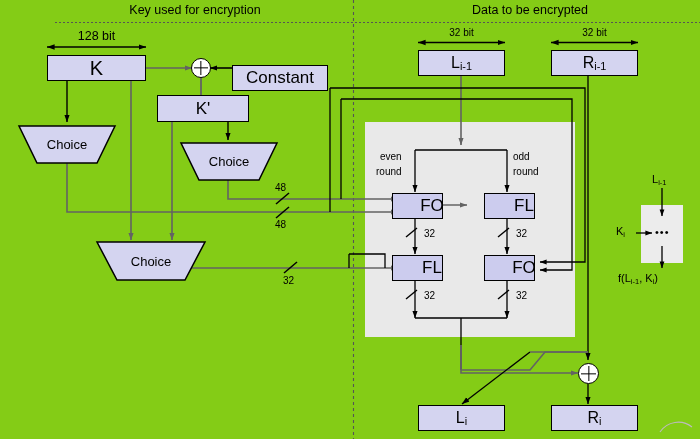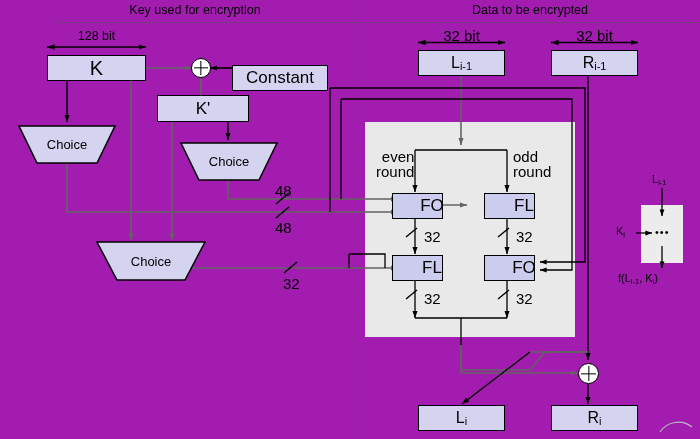--- a/index.html
+++ b/index.html
@@ -1,30 +1,30 @@
 <!DOCTYPE html>
 <html><head>
 <meta charset="utf-8">
 <style>
   html,body{margin:0;padding:0;background:#fff;}
   #root{
     position:relative;
     width:700px;height:439px;
-    background:#a21caf;
+    background:#84cc16;
     font-family:"Liberation Sans", sans-serif;
     overflow:hidden;
   }
   .abs{position:absolute;}
 
   
   .title{
     font-size:12.5px;color:#000;text-align:center;white-space:nowrap;
   }
   .lbl{font-size:12.5px;color:#000;white-space:nowrap;}
-  .lbl-sm{font-size:15px;color:#000;white-space:nowrap;}
+  .lbl-sm{font-size:10px;color:#000;white-space:nowrap;}
   .lbl-leg{font-size:11px;color:#000;white-space:nowrap;}
   sub{font-size:.68em;vertical-align:-0.22em;}
 
   
   .box{
     background:#d4d4f0;border:1.4px solid #000;
     display:flex;align-items:center;justify-content:center;
     box-sizing:border-box;color:#000;
   }
   .box.fo{background:#ccccee;border-width:1.4px;font-size:17px;padding-left:29px;}

